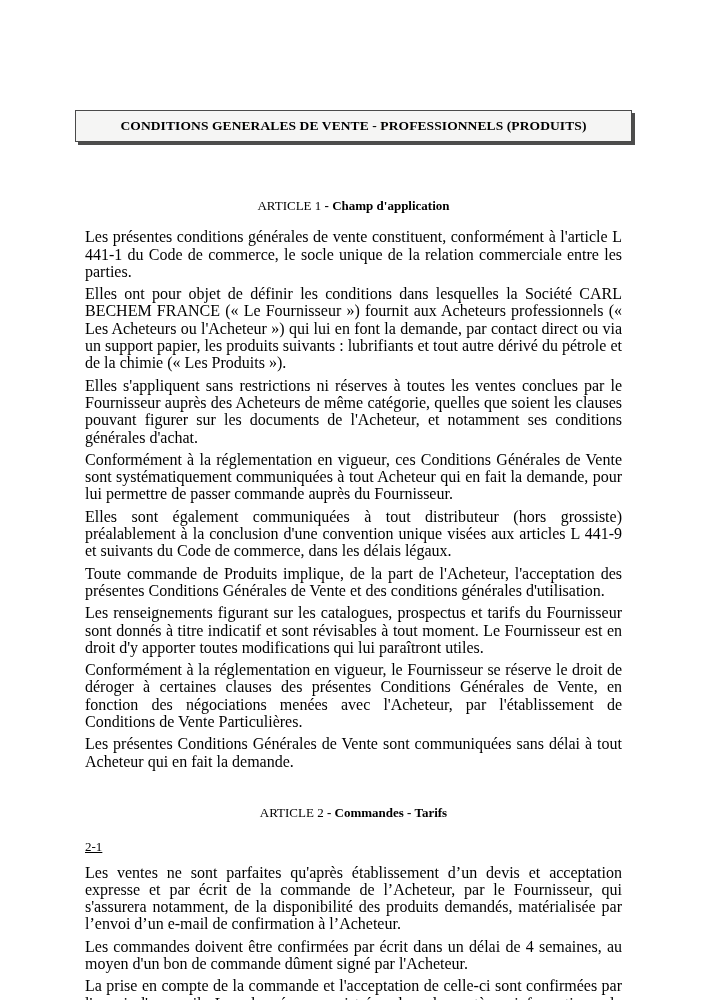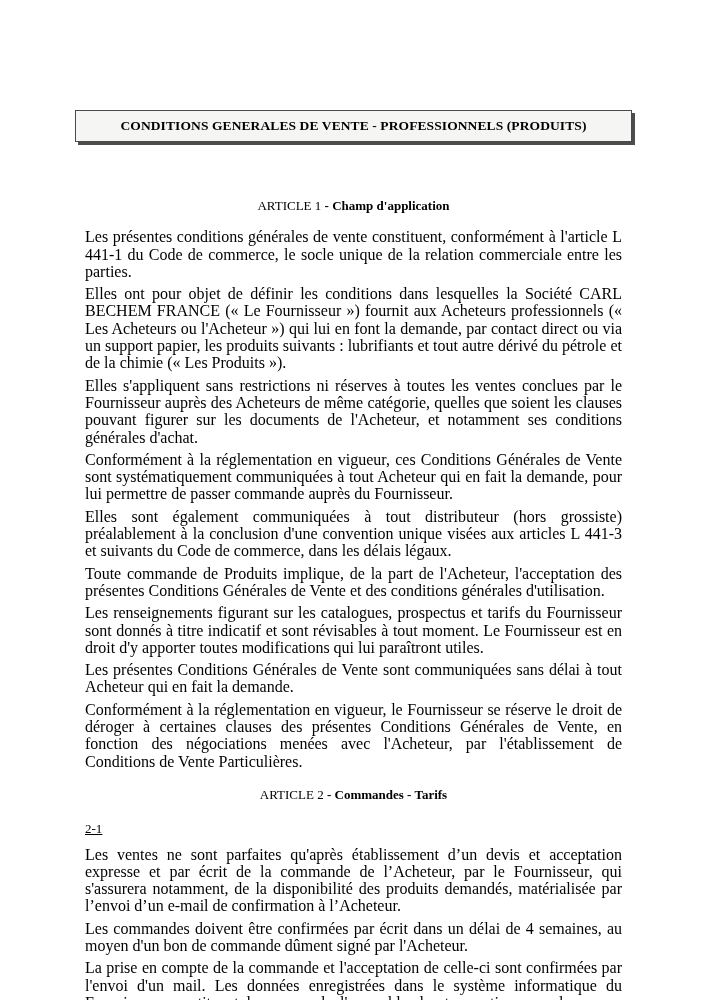--- a/index.html
+++ b/index.html
@@ -31,21 +31,21 @@
     letter-spacing: 0.1px;
   }
   .article-heading {
     font-size: 13px;
     font-weight: normal;
     line-height: 17.3px;
     margin: 0 0 14px 0;
     text-align: center;
   }
   .article-heading .subject { font-weight: bold; }
-  .article-heading.second { margin-top: 16px; margin-bottom: 13px; }
+  .article-heading.second { margin-top: 34px; margin-bottom: 13px; }
   .section-label {
     font-size: 13px;
     line-height: 17.3px;
     text-decoration: underline;
     margin: 17px 0 8px 0;
   }
   p.body-par {
     font-size: 16px;
     line-height: 17.3px;
     text-align: justify;
@@ -62,25 +62,25 @@
   </div>
 
   <h2 class="article-heading">
     <span>ARTICLE 1 </span><span class="subject">- Champ d'application</span>
   </h2>
 
   <p class="body-par">Les présentes conditions générales de vente constituent, conformément à l'article L 441-1 du Code de commerce, le socle unique de la relation commerciale entre les parties.</p>
   <p class="body-par">Elles ont pour objet de définir les conditions dans lesquelles la Société CARL BECHEM FRANCE (« Le Fournisseur ») fournit aux Acheteurs professionnels (« Les Acheteurs ou l'Acheteur ») qui lui en font la demande, par contact direct ou via un support papier, les produits suivants : lubrifiants et tout autre dérivé du pétrole et de la chimie (« Les Produits »).</p>
   <p class="body-par">Elles s'appliquent sans restrictions ni réserves à toutes les ventes conclues par le Fournisseur auprès des Acheteurs de même catégorie, quelles que soient les clauses pouvant figurer sur les documents de l'Acheteur, et notamment ses conditions générales d'achat.</p>
   <p class="body-par">Conformément à la réglementation en vigueur, ces Conditions Générales de Vente sont systématiquement communiquées à tout Acheteur qui en fait la demande, pour lui permettre de passer commande auprès du Fournisseur.</p>
-  <p class="body-par">Elles sont également communiquées à tout distributeur (hors grossiste) préalablement à la conclusion d'une convention unique visées aux articles L 441-3 et suivants du Code de commerce, dans les délais légaux.</p>
+  <p class="body-par">Elles sont également communiquées à tout distributeur (hors grossiste) préalablement à la conclusion d'une convention unique visées aux articles L 441-9 et suivants du Code de commerce, dans les délais légaux.</p>
   <p class="body-par">Toute commande de Produits implique, de la part de l'Acheteur, l'acceptation des présentes Conditions Générales de Vente et des conditions générales d'utilisation.</p>
   <p class="body-par">Les renseignements figurant sur les catalogues, prospectus et tarifs du Fournisseur sont donnés à titre indicatif et sont révisables à tout moment. Le Fournisseur est en droit d'y apporter toutes modifications qui lui paraîtront utiles.</p>
+  <p class="body-par">Conformément à la réglementation en vigueur, le Fournisseur se réserve le droit de déroger à certaines clauses des présentes Conditions Générales de Vente, en fonction des négociations menées avec l'Acheteur, par l'établissement de Conditions de Vente Particulières.</p>
   <p class="body-par">Les présentes Conditions Générales de Vente sont communiquées sans délai à tout Acheteur qui en fait la demande.</p>
-  <p class="body-par">Conformément à la réglementation en vigueur, le Fournisseur se réserve le droit de déroger à certaines clauses des présentes Conditions Générales de Vente, en fonction des négociations menées avec l'Acheteur, par l'établissement de Conditions de Vente Particulières.</p>
 
   <h2 class="article-heading second">
     <span>ARTICLE 2 </span><span class="subject">- Commandes - Tarifs</span>
   </h2>
 
   <div class="section-label">2-1</div>
 
   <p class="body-par">Les ventes ne sont parfaites qu'après établissement d’un devis et acceptation expresse et par écrit de la commande de l’Acheteur, par le Fournisseur, qui s'assurera notamment, de la disponibilité des produits demandés, matérialisée par l’envoi d’un e-mail de confirmation à l’Acheteur.</p>
   <p class="body-par">Les commandes doivent être confirmées par écrit dans un délai de 4 semaines, au moyen d'un bon de commande dûment signé par l'Acheteur.</p>
   <p class="body-par">La prise en compte de la commande et l'acceptation de celle-ci sont confirmées par l'envoi d'un mail. Les données enregistrées dans le système informatique du Fournisseur constituent la preuve de l'ensemble des transactions conclues avec l'Acheteur.</p>

